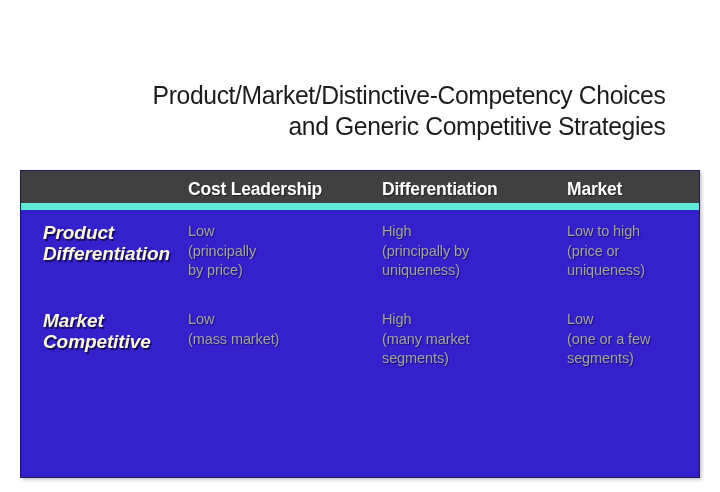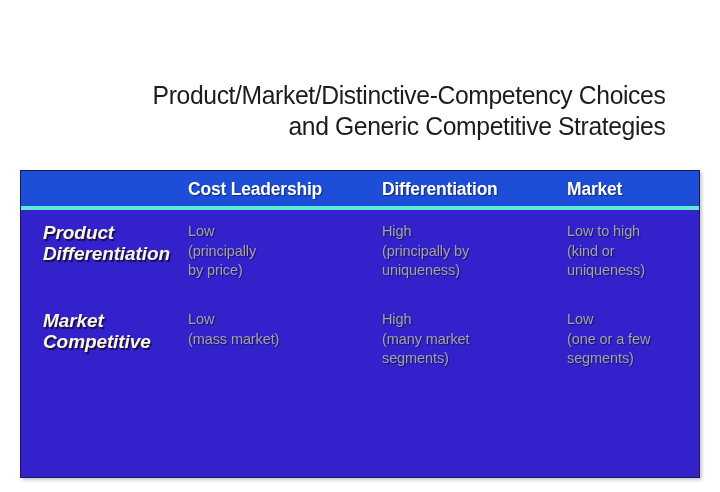--- a/index.html
+++ b/index.html
@@ -72,22 +72,22 @@
     height: 308px;
     box-sizing: border-box;
     border: 1px solid #1c1c52;
     background: #3322cc;
     box-shadow: 2px 2px 3px rgba(60,60,90,0.28);
   }
 
   .matrix-header {
     position: relative;
     height: 39px;
-    background: #1d4ed8;
-    border-bottom: 4px solid #5eead4;
+    background: #404040;
+    border-bottom: 7px solid #5eead4;
     box-sizing: border-box;
   }
   .matrix-header .hcell {
     position: absolute;
     top: 8px;
     font-size: 17.5px;
     font-weight: bold;
     color: #ffffff;
     text-shadow: 1px 1px 1px rgba(0,0,0,0.45);
     white-space: nowrap;
@@ -161,21 +161,21 @@
       <div class="row r0">
         <div class="cell label">Product
 Differentiation</div>
         <div class="cell c1">Low
 (principally
 by price)</div>
         <div class="cell c2">High
 (principally by
 uniqueness)</div>
         <div class="cell c3">Low to high
-(kind or
+(price or
 uniqueness)</div>
       </div>
 
       <div class="row r1">
         <div class="cell label">Market
 Competitive</div>
         <div class="cell c1">Low
 (mass market)</div>
         <div class="cell c2">High
 (many market

